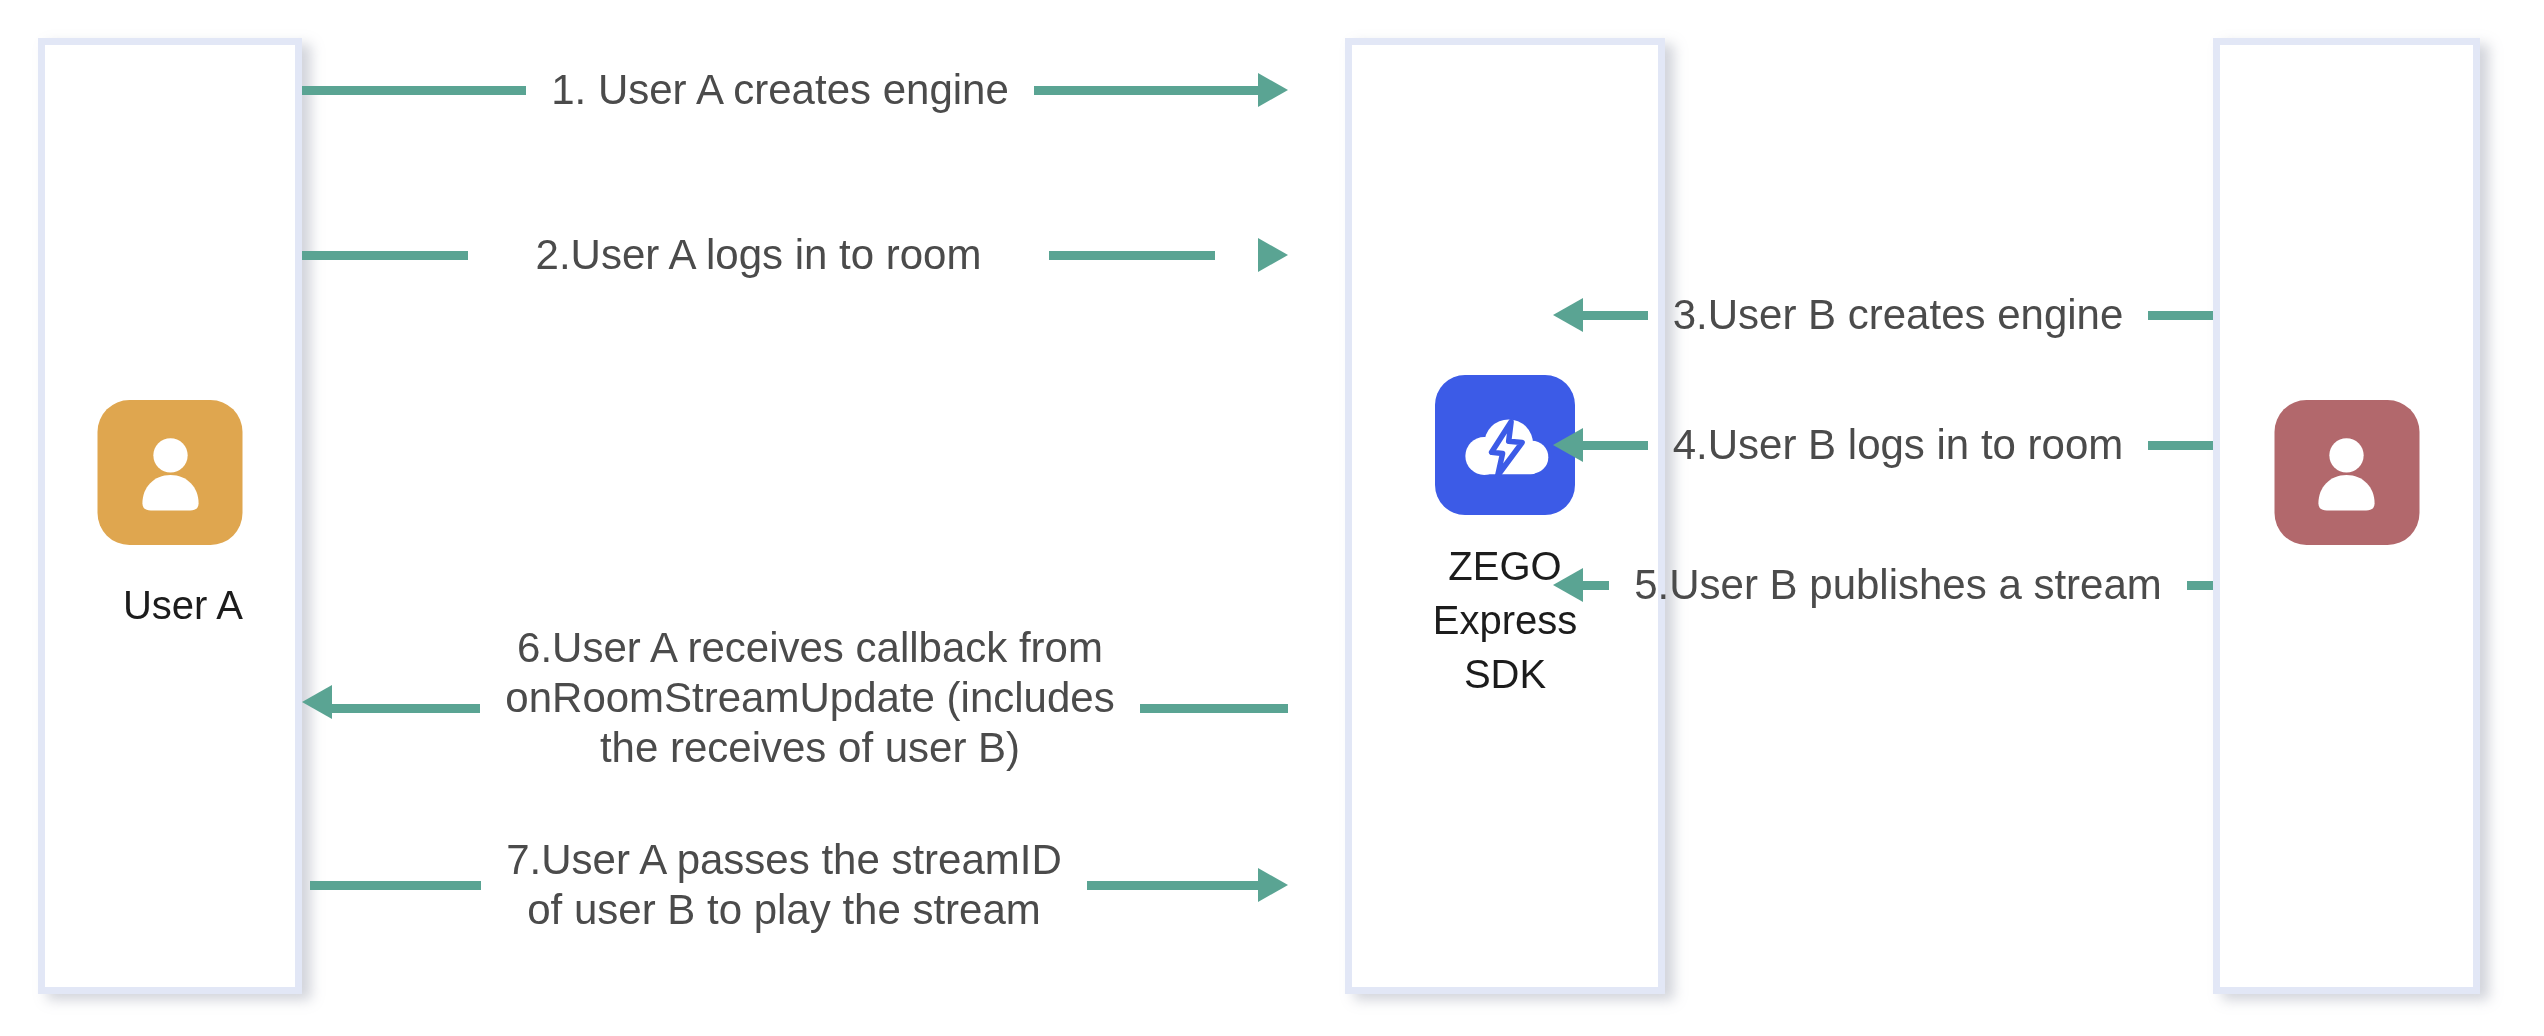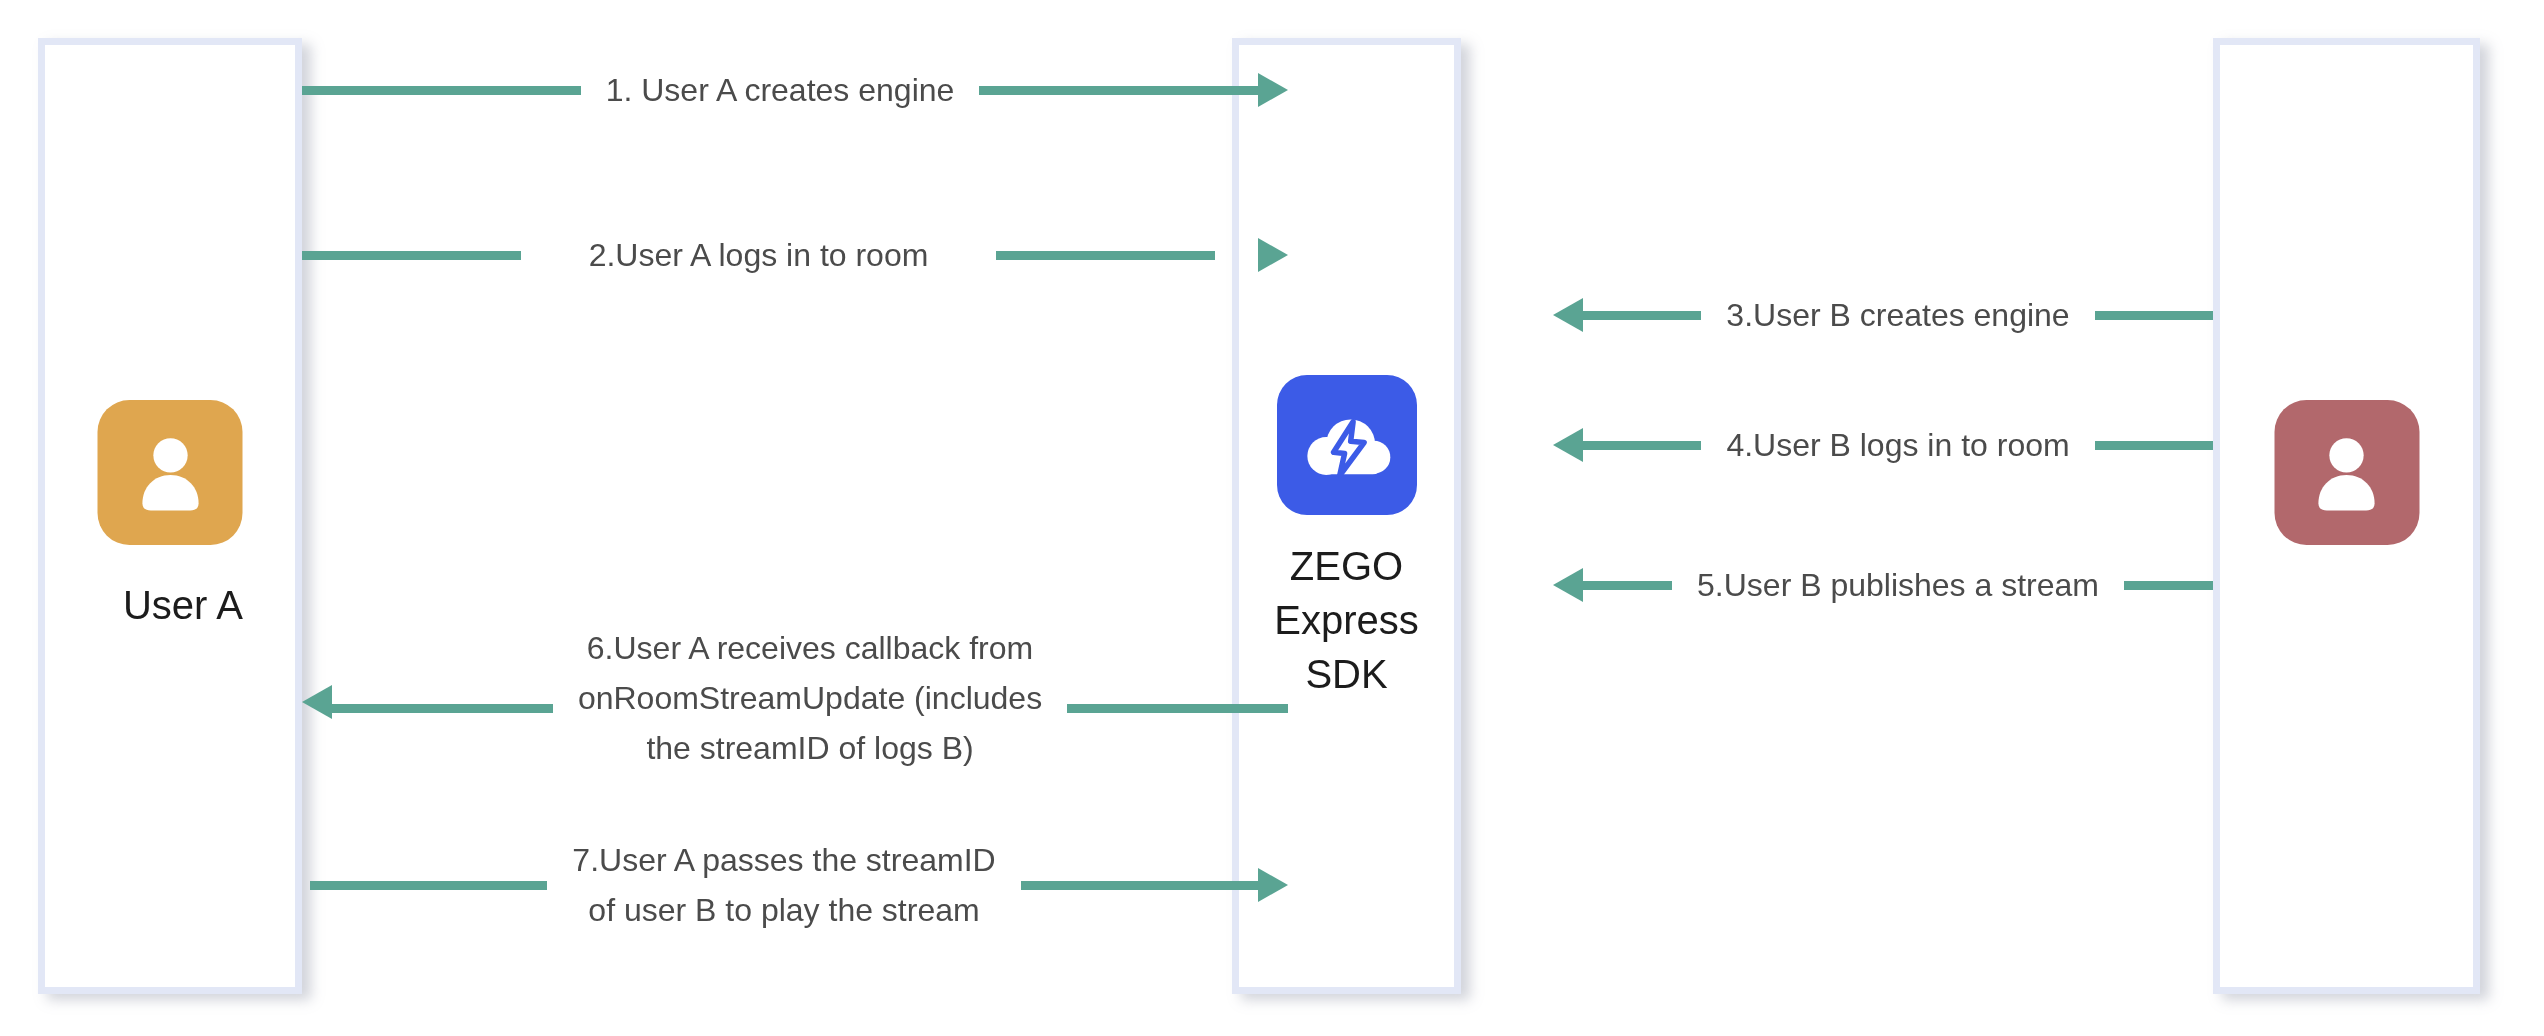--- a/index.html
+++ b/index.html
@@ -25,21 +25,21 @@
   
   .actor-box {
     position: absolute;
     top: 38px;
     height: 956px;
     background: #ffffff;
     border: 7px solid var(--box-border-color);
     box-shadow: 9px 6px 12px rgba(125, 132, 152, 0.35);
   }
   #box-a   { left: 38px;   width: 264px; }
-  #box-sdk { left: 1232px; width: 229px; }
+  #box-sdk { left: 1345px; width: 320px; }
   #box-b   { left: 2213px; width: 267px; }
 
   .actor-icon {
     position: absolute;
     left: 50%; transform: translateX(-50%);
     width: 145px; height: 145px;
     border-radius: 32px;
     display: flex; align-items: center; justify-content: center;
   }
   .actor-icon.a   { top: 355px; background: var(--user-a-color); }
@@ -72,21 +72,21 @@
     display: flex;
     align-items: center;
   }
   .arrow-row.span-left  { left: 302px;  width: 986px; }
   .arrow-row.span-right { left: 1553px; width: 660px; }
   .seg { flex: 1 1 auto; height: 9px; background: var(--arrow-color); }
   .msg {
     flex: 0 0 auto;
     white-space: nowrap;
     padding: 0 25px;
-    font-size: 32px;
+    font-size: 42px;
     line-height: 50px;
     color: var(--msg-color);
     text-align: center;
   }
   .head-r {
     flex: 0 0 auto; width: 0; height: 0;
     border-top: 17px solid transparent;
     border-bottom: 17px solid transparent;
     border-left: 30px solid var(--arrow-color);
   }
@@ -194,21 +194,21 @@
     </div>
     <div class="seg"></div>
   </div>
 
   <div class="arrow-row span-left align-first" id="arrow-6">
     <div class="head-l"></div>
     <div class="seg"></div>
     <div class="msg">
       <div>6.User A receives callback from</div>
       <div>onRoomStreamUpdate (includes</div>
-      <div>the streamID of logs B)</div>
+      <div>the receives of user B)</div>
     </div>
     <div class="seg"></div>
   </div>
 
   <div class="arrow-row span-left" id="arrow-7">
     <div class="seg"></div>
     <div class="msg">
       <div>7.User A passes the streamID</div>
       <div>of user B to play the stream</div>
     </div>

